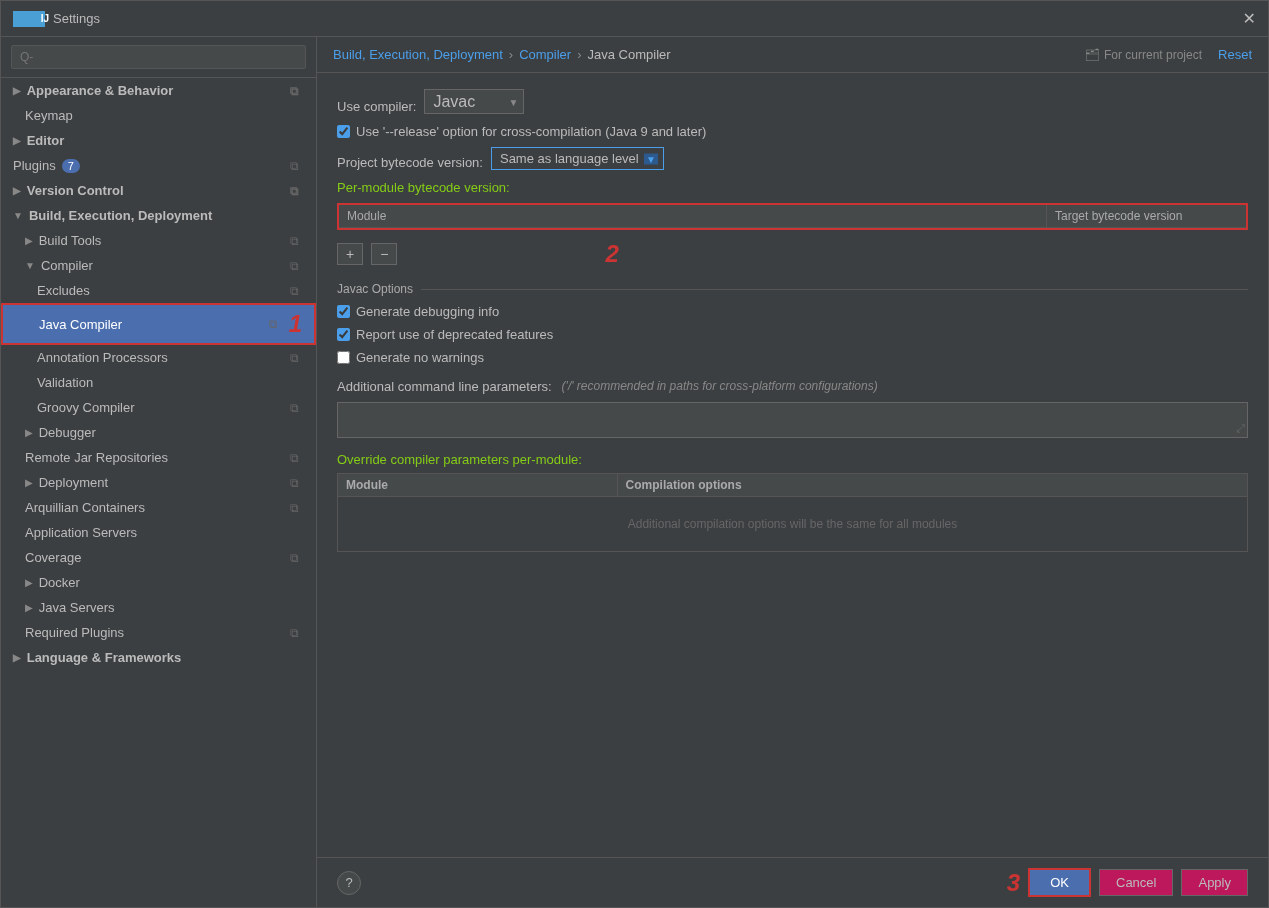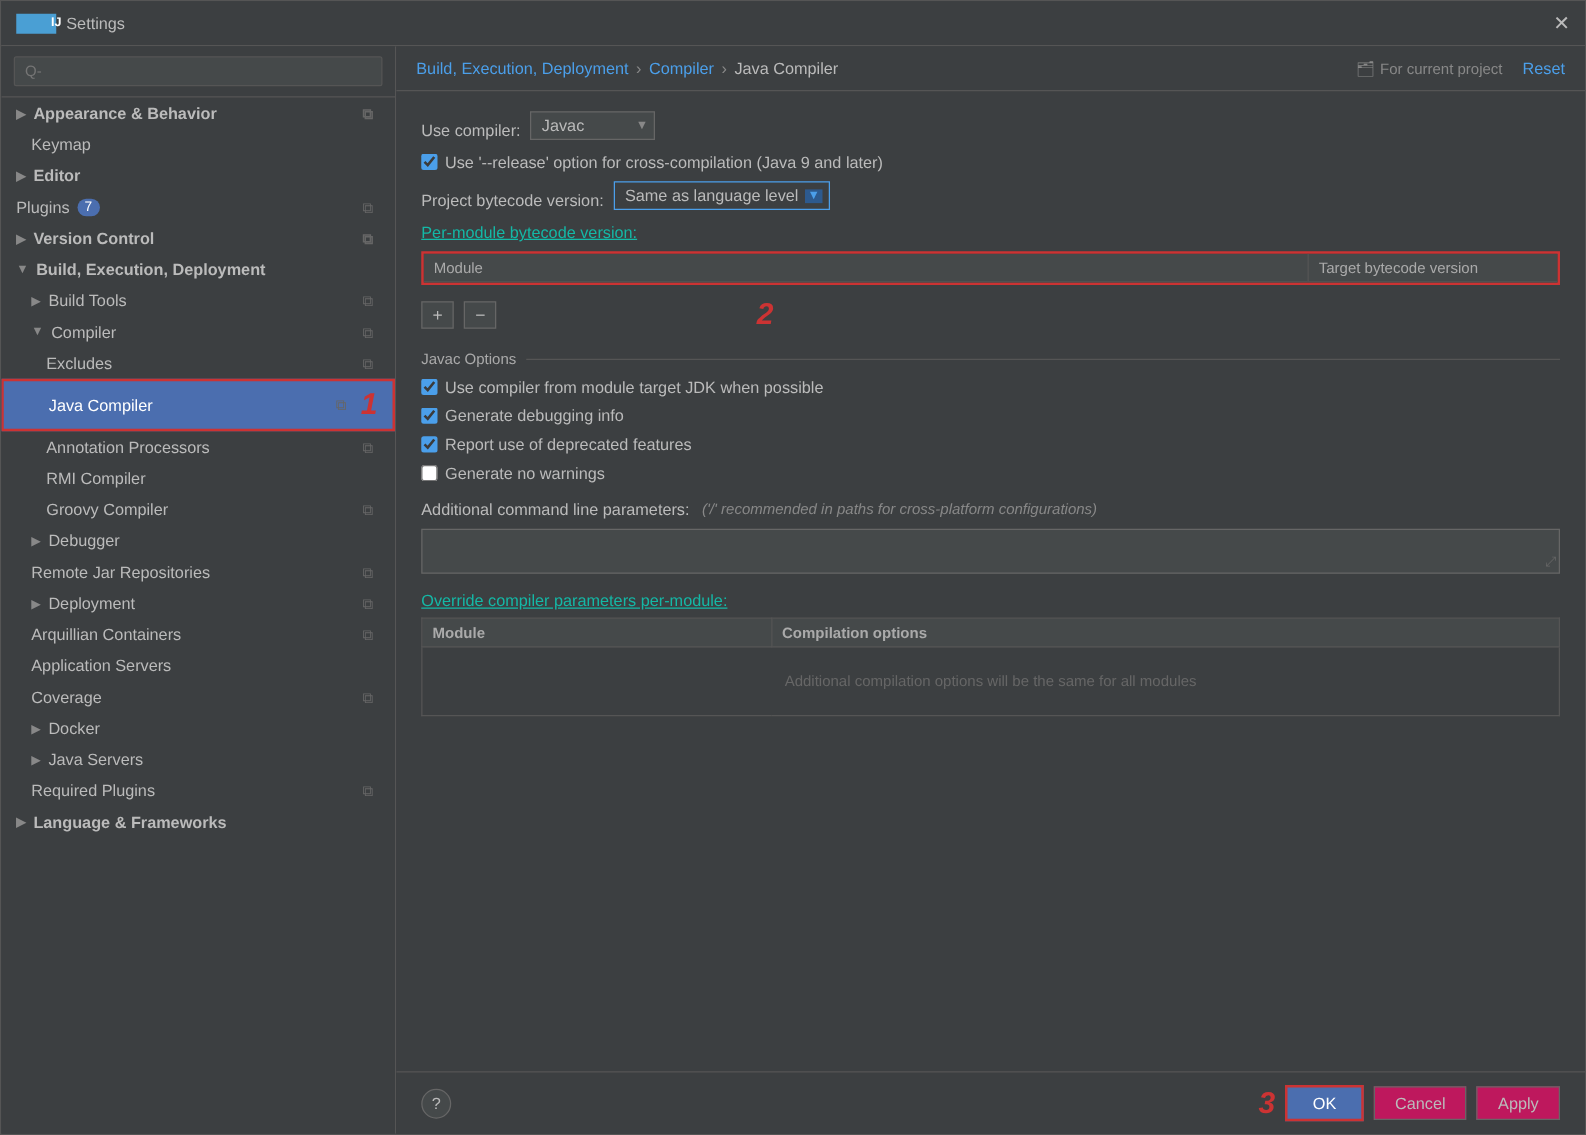--- a/index.html
+++ b/index.html
@@ -195,21 +195,21 @@
     .form-label {
       color: #bbbbbb;
       font-size: 13px;
     }
 
     .compiler-select {
       background: #45494a;
       border: 1px solid #666;
       color: #bbbbbb;
       padding: 3px 24px 3px 8px;
-      font-size: 13px;
+      font-size: 16px;
       outline: none;
       appearance: none;
       -webkit-appearance: none;
       cursor: pointer;
       min-width: 100px;
     }
 
     .select-wrapper {
       position: relative;
       display: inline-block;
@@ -233,24 +233,23 @@
       gap: 6px;
     }
 
     .checkbox-row input[type="checkbox"] {
       accent-color: #4b9fea;
       width: 13px;
       height: 13px;
     }
 
     .section-label {
-      color: #14b8a6;
+      color: #84cc16;
       margin-bottom: 8px;
       font-size: 13px;
-      text-decoration: underline;
     }
 
     
     .module-table {
       border: 2px solid #cc3333;
       margin-bottom: 10px;
       overflow: hidden;
     }
 
     .table-header {
@@ -561,24 +560,24 @@
         <span>Java Compiler</span>
         <span class="sidebar-icon">⧉</span>
         <span class="annotation-number" style="margin-left: 6px;">1</span>
       </div>
 
       <div class="sidebar-item indent-2">
         <span>Annotation Processors</span>
         <span class="sidebar-icon">⧉</span>
       </div>
 
-
       <div class="sidebar-item indent-2">
-        <span>RMI Compiler</span>
-      </div>
+        <span>Validation</span>
+      </div>
+
 
       <div class="sidebar-item indent-2">
         <span>Groovy Compiler</span>
         <span class="sidebar-icon">⧉</span>
       </div>
 
       <div class="sidebar-item indent-1">
         <span class="chevron chevron-right"></span>
         <span>Debugger</span>
       </div>
@@ -684,24 +683,20 @@
 
         <div class="table-actions">
           <button class="action-btn">+</button>
           <button class="action-btn">−</button>
           <span class="annotation-number" style="margin-left: 200px;">2</span>
         </div>
 
         <div class="javac-section">
           <div class="javac-section-title">Javac Options</div>
 
-          <div class="checkbox-row">
-            <input type="checkbox" checked="" style="">
-            <span>Use compiler from module target JDK when possible</span>
-          </div>
 
           <div class="checkbox-row">
             <input type="checkbox" checked="" style="">
             <span>Generate debugging info</span>
           </div>
 
           <div class="checkbox-row">
             <input type="checkbox" checked="" style="">
             <span>Report use of deprecated features</span>
           </div>

